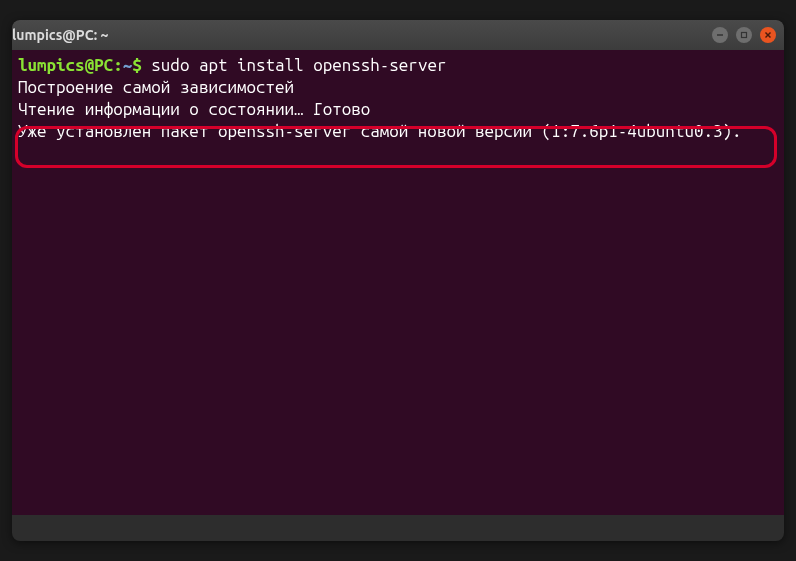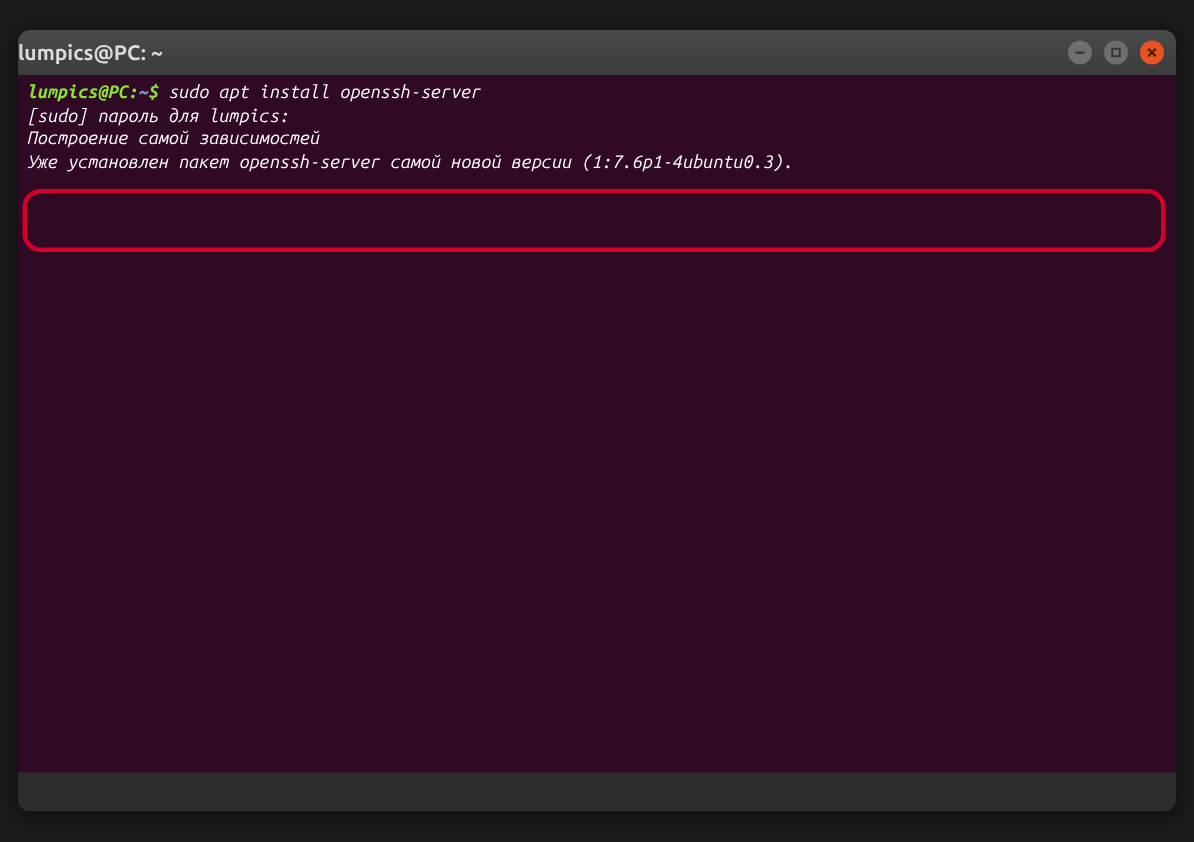--- a/index.html
+++ b/index.html
@@ -71,25 +71,24 @@
       font-size: 14px;
       font-family: "Ubuntu", sans-serif;
       padding: 2px 8px;
       cursor: pointer;
     }
     .terminal-body {
       background: #2d0a22;
       background: #300a24;
       height: calc(100% - 56px);
       padding: 4px 6px;
-      font-size: 12px;
+      font-size: 17px;
       line-height: 1.3;
       color: #ffffff;
       position: relative;
-      font-style: italic;
     }
     .prompt {
       color: #8ae234;
       font-weight: bold;
     }
     .command {
       color: #ffffff;
     }
     .tilde {
       color: #729fcf;
@@ -140,19 +139,19 @@
             <line x1="1.5" y1="1.5" x2="6.5" y2="6.5" stroke="#4a1a0a" stroke-width="1.5"></line>
             <line x1="6.5" y1="1.5" x2="1.5" y2="6.5" stroke="#4a1a0a" stroke-width="1.5"></line>
           </svg>
       </div>
     </div>
   </div>
 
 
   <div class="terminal-body">
     <div class="termline"><span class="prompt">lumpics@PC</span><span class="prompt">:</span><span class="tilde">~</span><span class="prompt">$</span><span class="command"> sudo apt install openssh-server</span></div>
-    <div class="termline">[sudo] пароль для lumpics:</div>
     <div class="termline">Построение самой зависимостей</div>
+    <div class="termline">Чтение информации о состоянии… Готово</div>
     <div class="termline">Уже установлен пакет openssh-server самой новой версии (1:7.6p1-4ubuntu0.3).</div>
 
     <div class="highlight-box"></div>
   </div>
 </div>
 
 </body></html>

